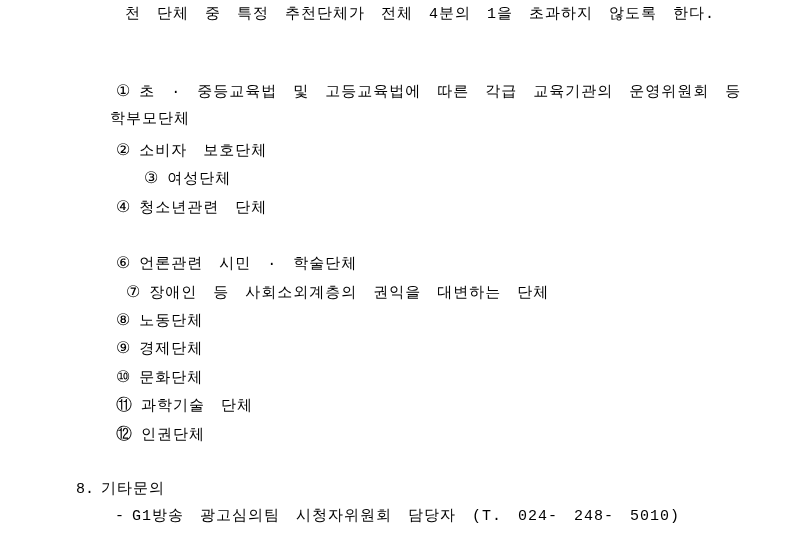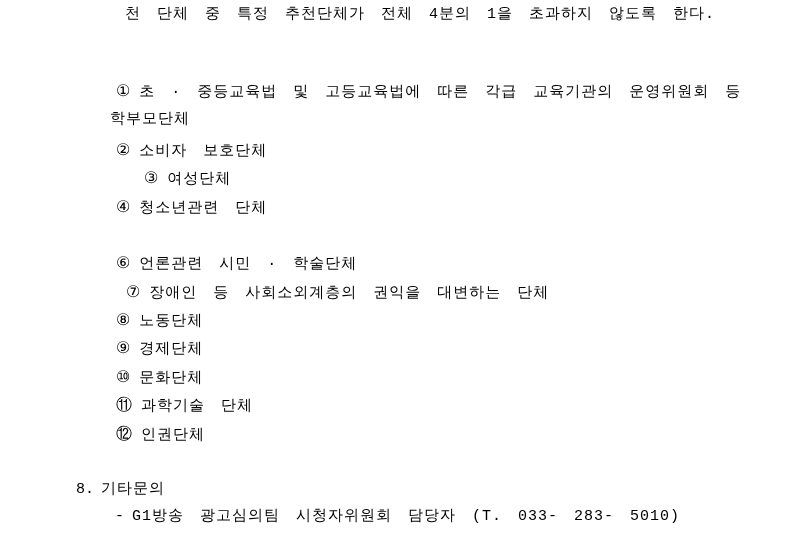--- a/index.html
+++ b/index.html
@@ -87,16 +87,16 @@
   </div>
   <div class="line" style="left:116px; top:426px;">
     <span class="item-marker">⑫</span><span>인권단체</span>
   </div>
 
   <div class="line" style="left:76px; top:480px;">
     <span class="sec-marker">8.</span><span>기타문의</span>
   </div>
 
   <div class="line" style="left:115px; top:507px;">
-    <span class="dash-marker">-</span><span>G1방송 광고심의팀 시청자위원회 담당자 (T. 033- 283- 5010)</span>
+    <span class="dash-marker">-</span><span>G1방송 광고심의팀 시청자위원회 담당자 (T. 024- 248- 5010)</span>
   </div>
 
 </div>
 
 </body></html>

